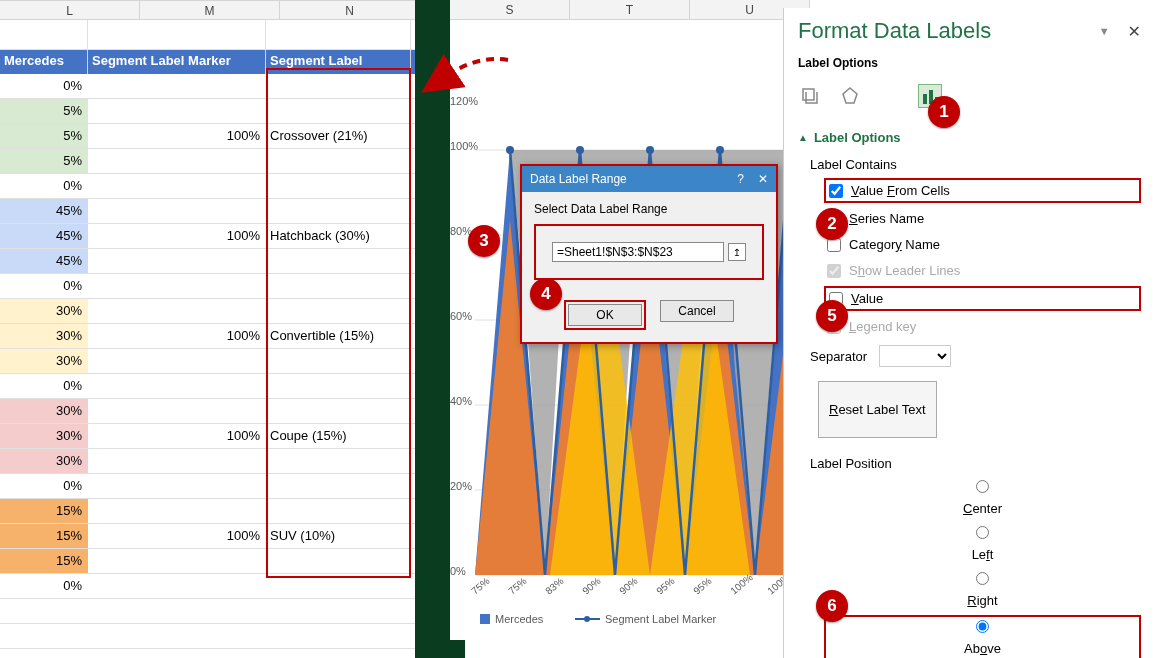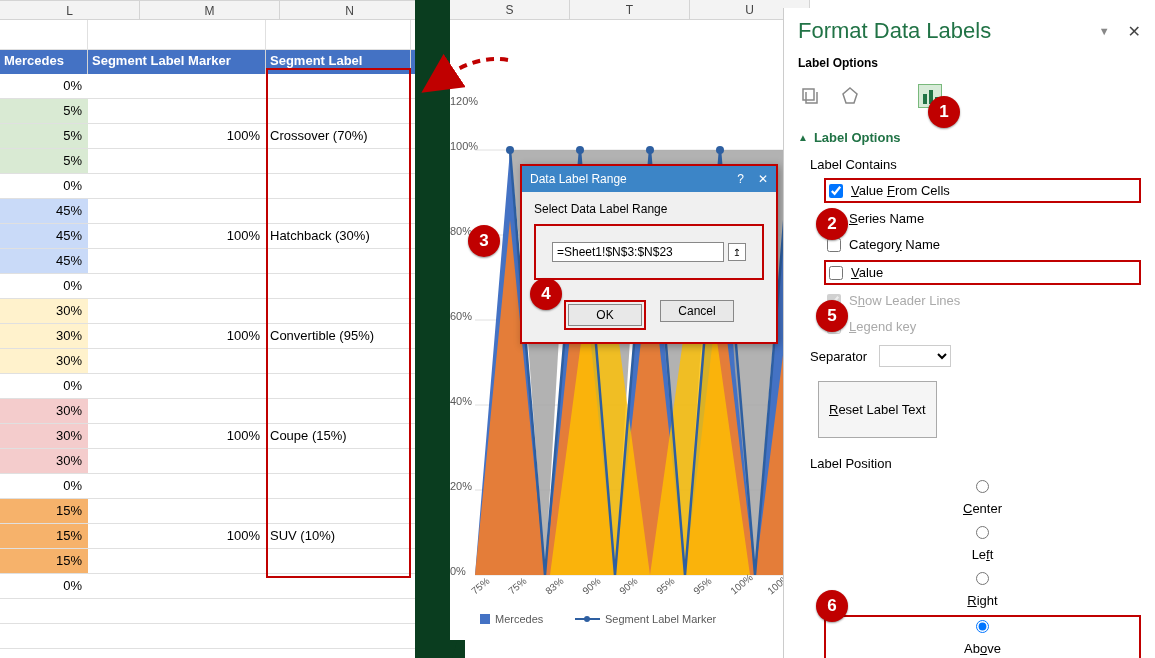--- a/index.html
+++ b/index.html
@@ -103,21 +103,21 @@
         <div class="cN"></div>
       </div>
       <div class="row">
         <div class="cL" style="background:#d9ead3">5%</div>
         <div class="cM"></div>
         <div class="cN"></div>
       </div>
       <div class="row">
         <div class="cL" style="background:#d9ead3">5%</div>
         <div class="cM">100%</div>
-        <div class="cN">Crossover (70%)</div>
+        <div class="cN">Crossover (21%)</div>
       </div>
       <div class="row">
         <div class="cL" style="background:#d9ead3">5%</div>
         <div class="cM"></div>
         <div class="cN"></div>
       </div>
       <div class="row">
         <div class="cL" style="background:#ffffff">0%</div>
         <div class="cM"></div>
         <div class="cN"></div>
@@ -143,21 +143,21 @@
         <div class="cN"></div>
       </div>
       <div class="row">
         <div class="cL" style="background:#fff2cc">30%</div>
         <div class="cM"></div>
         <div class="cN"></div>
       </div>
       <div class="row">
         <div class="cL" style="background:#fff2cc">30%</div>
         <div class="cM">100%</div>
-        <div class="cN">Convertible (95%)</div>
+        <div class="cN">Convertible (15%)</div>
       </div>
       <div class="row">
         <div class="cL" style="background:#fff2cc">30%</div>
         <div class="cM"></div>
         <div class="cN"></div>
       </div>
       <div class="row">
         <div class="cL" style="background:#ffffff">0%</div>
         <div class="cM"></div>
         <div class="cN"></div>
@@ -355,27 +355,27 @@
       <span><span class="u">V</span>alue <span class="u">F</span>rom Cells</span>
   </label>
   <label class="check-row">
     <input type="checkbox" style="">
       <span><span class="u">S</span>eries Name</span>
   </label>
   <label class="check-row">
     <input type="checkbox" style="">
       <span>Categor<span class="u">y</span> Name</span>
   </label>
+  <label class="check-row disabled">
+    <input type="checkbox" checked="" disabled="" style="">
+      <span>S<span class="u">h</span>ow Leader Lines</span>
+  </label>
   <label class="check-row red-box">
     <input type="checkbox" style="">
       <span><span class="u">V</span>alue</span>
-  </label>
-  <label class="check-row disabled">
-    <input type="checkbox" checked="" disabled="" style="">
-      <span>S<span class="u">h</span>ow Leader Lines</span>
   </label>
   <label class="check-row disabled">
     <input type="checkbox" disabled="" style="">
       <span><span class="u">L</span>egend key</span>
   </label>
 
   <div class="sep-row">
     <span>Separator</span>
     <select></select>
   </div>

